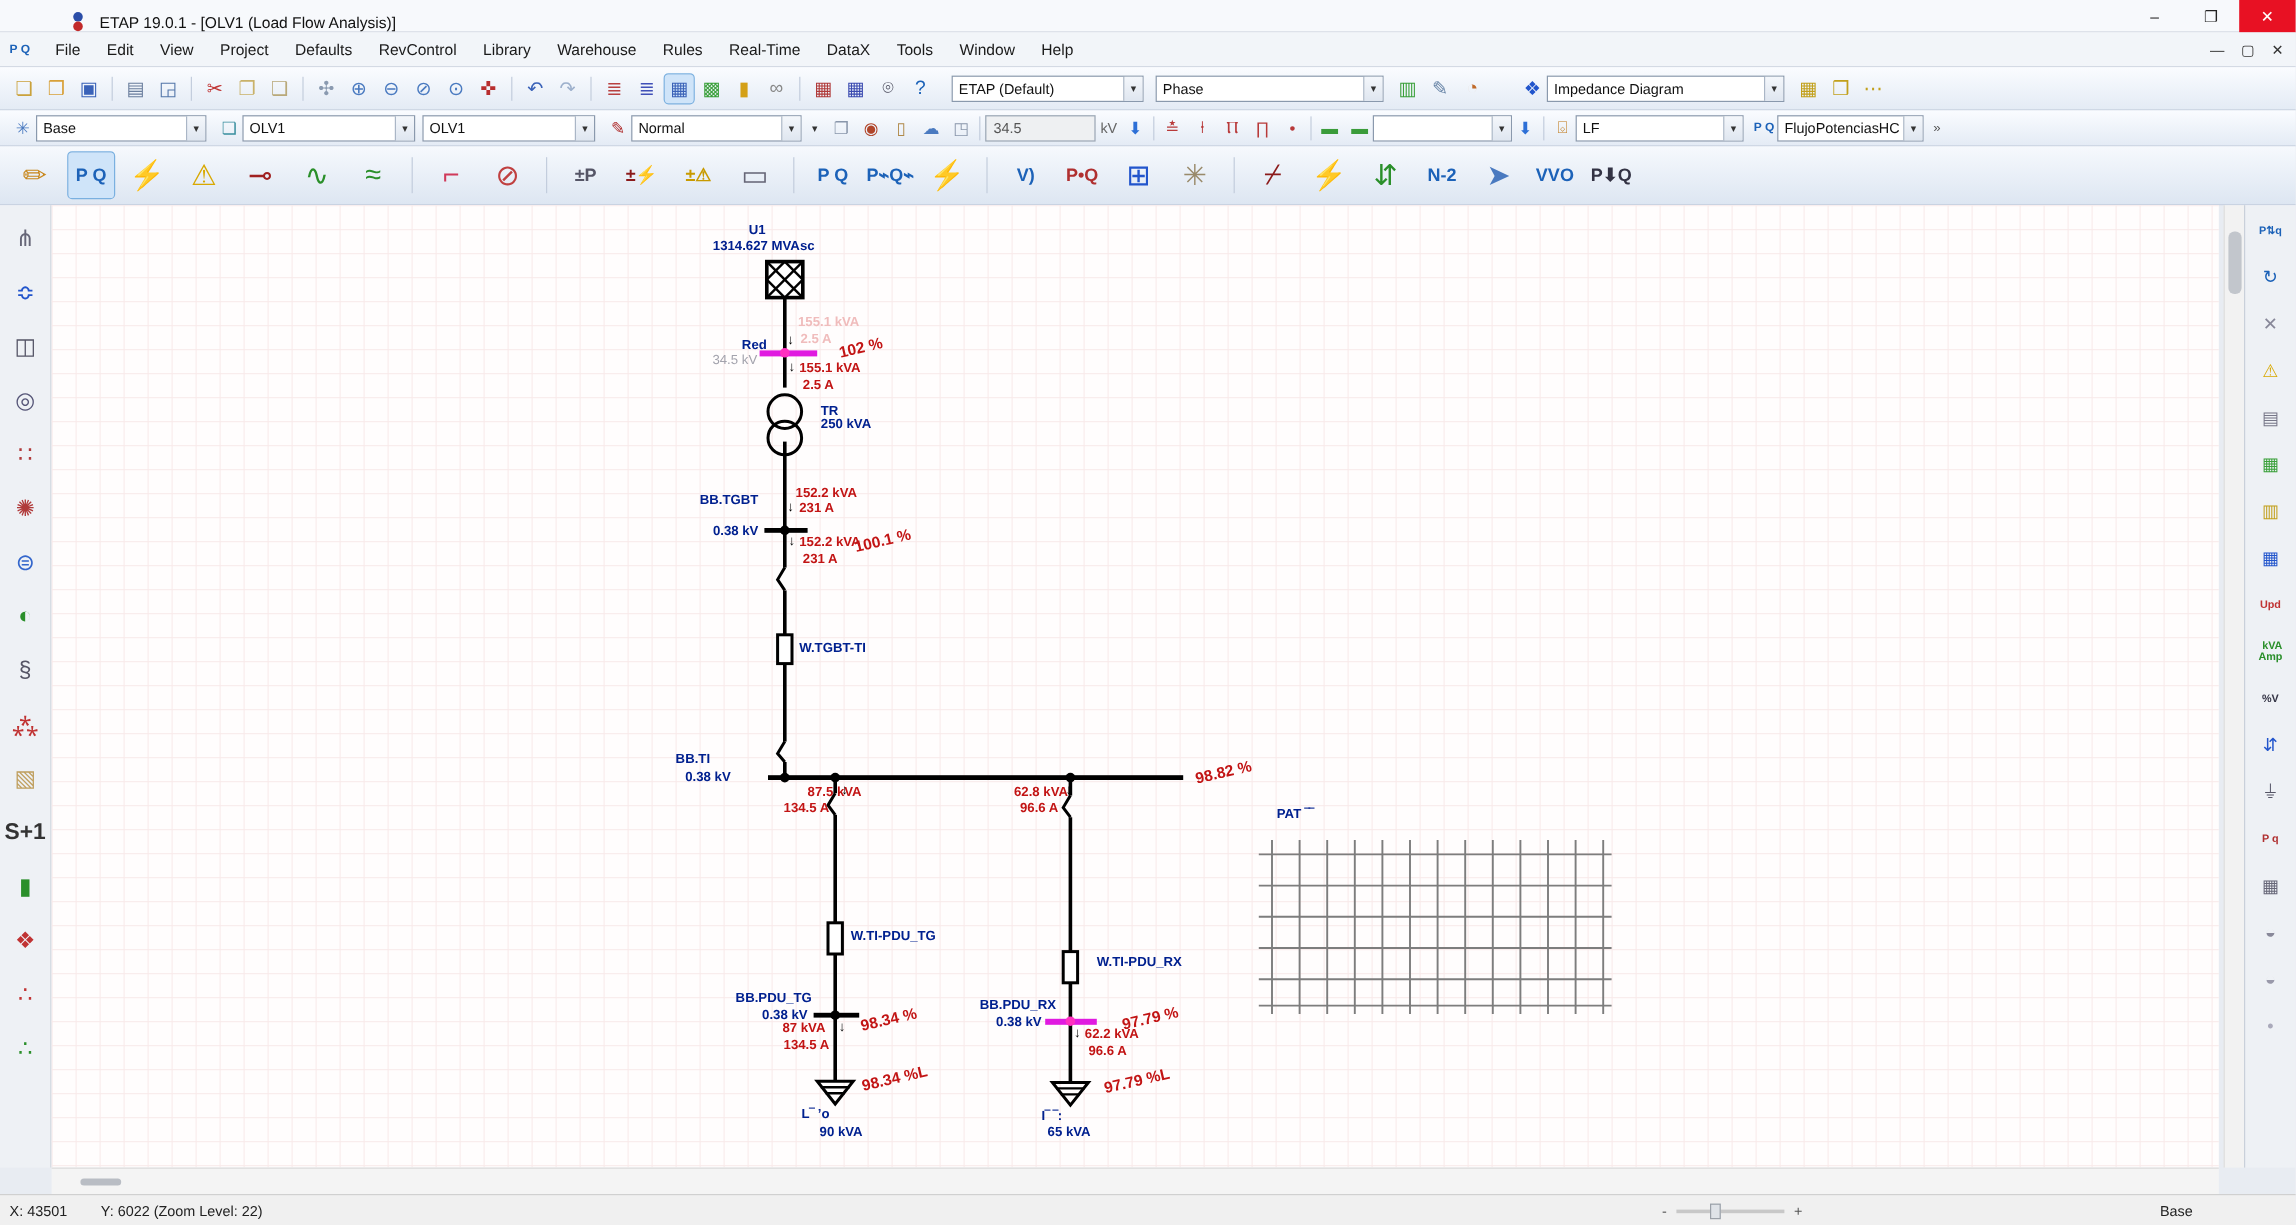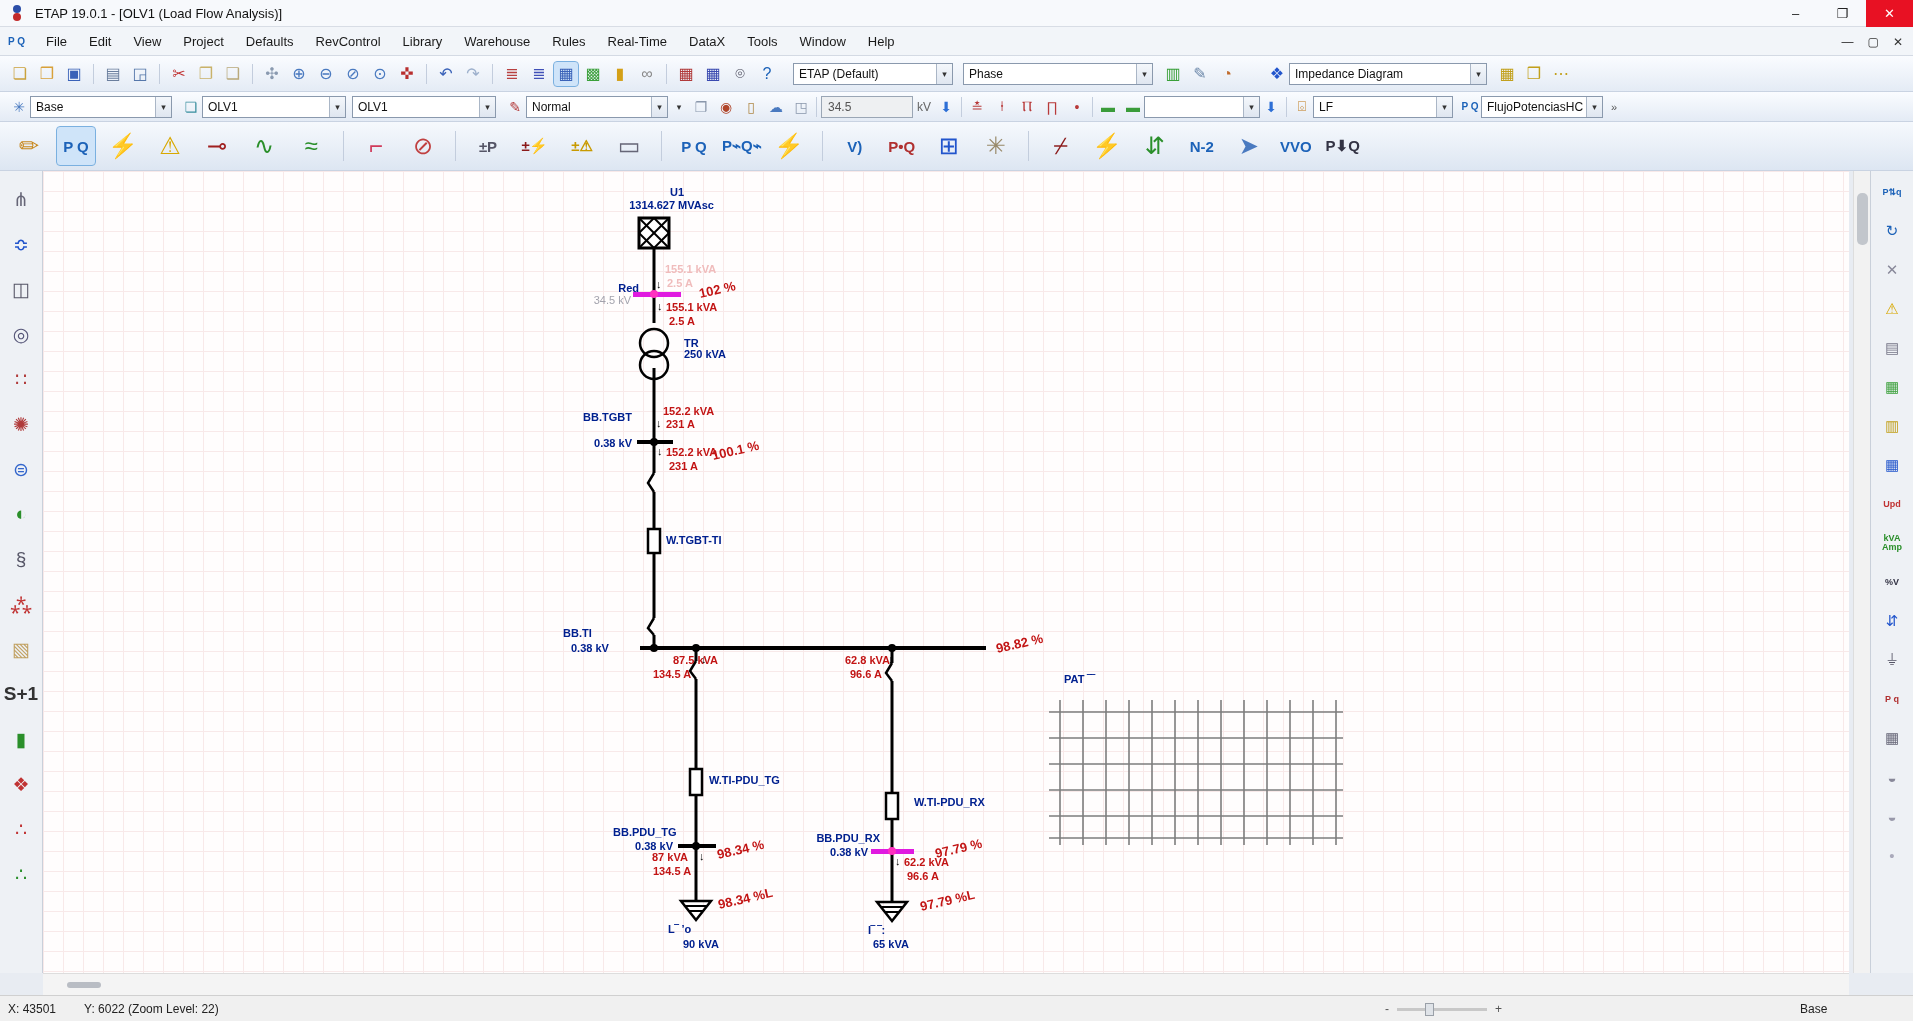--- a/index.html
+++ b/index.html
@@ -1,20 +1,20 @@
 <!DOCTYPE html>
 <html><head>
 <meta charset="utf-8">
 <style>
   * { margin:0; padding:0; box-sizing:border-box; }
   html,body { width:1913px; height:1021px; overflow:hidden; font-family:"Liberation Sans",sans-serif; background:#e8ecf2; }
   #app { position:absolute; inset:0; width:1913px; height:1021px; }
 
   
-  .titlebar { position:absolute; left:0; top:0; width:1913px; height:27px; background:#f7f9fc; border-bottom:1px solid #d8dde5; display:flex; align-items:center; }
+  .titlebar { position:absolute; left:0; top:0; width:1913px; height:27px; background:#f7f9fc; border-bottom:1px solid #d8dde5; display:flex; align-items:flex-end;padding-left:48px; }
   .title-logo { width:16px; height:16px; margin-left:9px; position:relative; }
   .title-logo .d1 { position:absolute; left:4px; top:0; width:8px; height:8px; border-radius:50%; background:#2b4ea8; }
   .title-logo .d2 { position:absolute; left:4px; top:8px; width:8px; height:8px; border-radius:50%; background:#c22a2a; }
   .title-text { margin-left:10px; font-size:13px; color:#111; }
   .win-btns { position:absolute; right:0; top:0; height:27px; display:flex; }
   .win-btn { width:47px; height:27px; display:flex; align-items:center; justify-content:center; font-size:13px; color:#222; }
   .win-btn.close { background:#e81123; color:#fff; }
 
   
   .menubar { position:absolute; left:0; top:27px; width:1913px; height:29px; background:#f2f5f9; border-bottom:1px solid #d4dae4; display:flex; align-items:center; }
@@ -38,34 +38,34 @@
   .combo .cv { flex:1; padding:0 5px; white-space:nowrap; overflow:hidden; }
   .combo .ca { width:16px; height:100%; background:linear-gradient(#f4f7fb,#dfe6f0); border-left:1px solid #aab6c6; font-size:9px; color:#333; display:flex; align-items:center; justify-content:center; }
   .tbox { height:22px; background:#eef0f2; border:1px solid #9aa6b5; font-size:12px; color:#555; display:flex; align-items:center; padding:0 6px; }
   .tlabel { font-size:12px; color:#666; margin:0 4px; }
 
   
   .rail-l { position:absolute; left:0; top:171px; width:43px; height:802px; background:#eef1f5; border-right:1px solid #c9d0da; display:flex; flex-direction:column; align-items:center; padding-top:14px; gap:17px; }
   .rail-r { position:absolute; right:0; top:171px; width:43px; height:802px; background:#eef1f5; border-left:1px solid #c9d0da; display:flex; flex-direction:column; align-items:center; padding-top:8px; gap:13px; }
   .rail-l .icn, .rail-r .icn { min-width:30px; height:28px; font-size:19px; }
   .rail-r .icn { height:26px; font-size:15px; }
-  .rail-r .icn.small-txt { font-size:9px; font-weight:bold; line-height:1; text-align:center; white-space:pre-line; }
+  .rail-r .icn.small-txt { font-size:9px; font-weight:bold; line-height:1; text-align:right; white-space:pre-line; }
 
   
   .canvas { position:absolute; left:43px; top:171px; width:1806px; height:802px; background:#fffdfd;
     background-image:linear-gradient(#f8e9e9 1px,transparent 1px),linear-gradient(90deg,#f8e9e9 1px,transparent 1px);
     background-size:20px 20px; overflow:hidden; }
   .vscroll { position:absolute; right:43px; top:171px; width:17px; height:802px; background:#f2f2f2; border-left:1px solid #ddd; }
   .vthumb { position:absolute; left:3px; top:22px; width:11px; height:52px; background:#c2c6cc; border-radius:5px; }
   .hscroll { position:absolute; left:43px; top:973px; width:1806px; height:22px; background:#f4f4f4; border-top:1px solid #ddd; }
   .hthumb { position:absolute; left:24px; top:8px; width:34px; height:6px; background:#b9bdc4; border-radius:3px; }
 
   
   .lb { position:absolute; font-size:11px; font-weight:bold; color:#00208f; white-space:nowrap; }
-  .lb.ctr { text-align:right; }
+  .lb.ctr { text-align:left; }
   .gy { position:absolute; font-size:11px; color:#a3a3ad; white-space:nowrap; }
   .rr { position:absolute; font-size:11px; font-weight:bold; color:#c21414; white-space:nowrap; }
   .rr.rot { transform:rotate(-13deg); transform-origin:left bottom; font-size:13px; }
   .rr.faded { color:#f0bcbc; }
   .fa { position:absolute; font-size:11px; color:#000; font-weight:bold; }
 
   
   .statusbar { position:absolute; left:0; top:995px; width:1913px; height:26px; background:#f0f0f0; border-top:1px solid #d0d0d0; display:flex; align-items:center; font-size:12px; color:#222; }
   .zoomctl { position:absolute; left:1385px; top:0; height:26px; display:flex; align-items:center; gap:8px; color:#555; }
   .ztrack { width:90px; height:3px; background:#c8c8c8; position:relative; }

